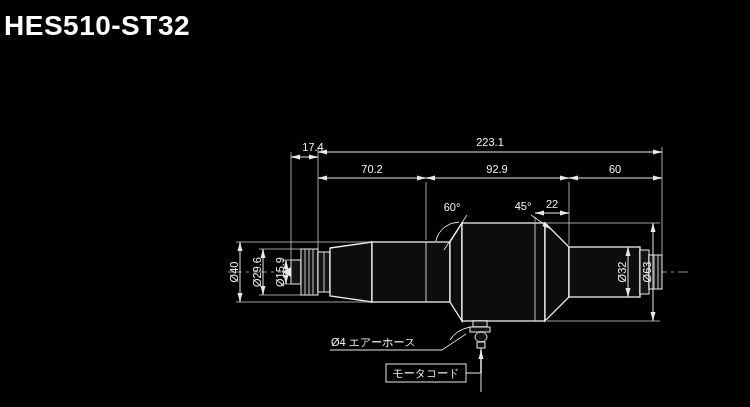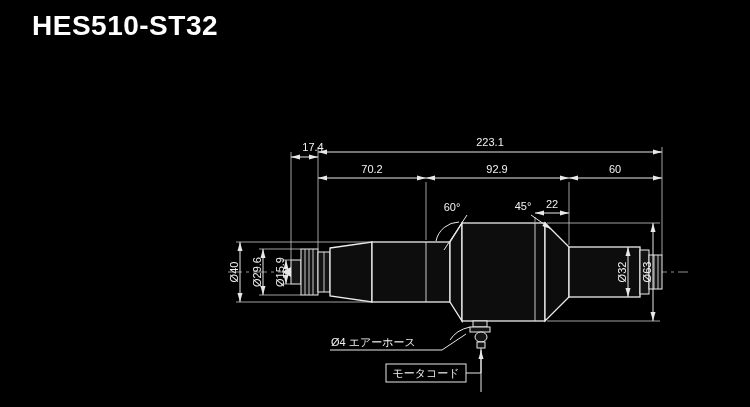--- a/index.html
+++ b/index.html
@@ -1,18 +1,18 @@
 <!DOCTYPE html>
 <html><head>
 <meta charset="utf-8">
 <style>
   html,body{margin:0;padding:0;background:#000;}
   .stage{position:relative;width:750px;height:407px;background:#000;overflow:hidden;
          font-family:"Liberation Sans",sans-serif;}
-  .page-title{position:absolute;left:32px;top:10px;color:#ffffff;font-size:28px;
+  .page-title{position:absolute;left:4px;top:10px;color:#ffffff;font-size:28px;
               font-weight:bold;letter-spacing:.5px;}
   svg{position:absolute;left:0;top:0;}
   .centerline{stroke:#b5b5b5;stroke-width:.8;stroke-dasharray:14 4 3 4;fill:none;}
   .body-shape{stroke:#ededed;stroke-width:1.3;fill:#0d0d0d;}
   .detail{stroke:#ededed;stroke-width:1;fill:#141414;}
   .inner{stroke:#dcdcdc;stroke-width:.9;}
   .dim{stroke:#e8e8e8;stroke-width:1;fill:none;}
   .ext{stroke:#c9c9c9;stroke-width:.8;fill:none;}
   .dim-text{font-size:11px;fill:#f2f2f2;}
   .tip{fill:#e8e8e8;stroke:none;}

